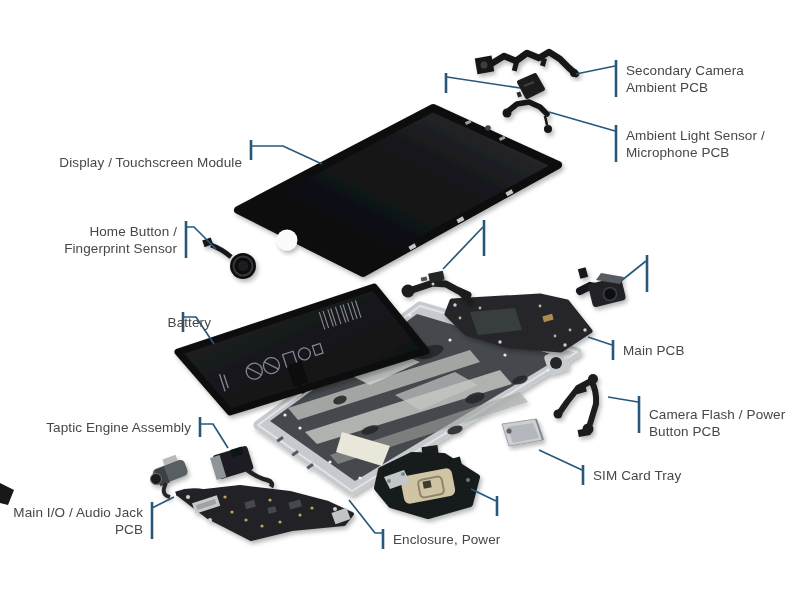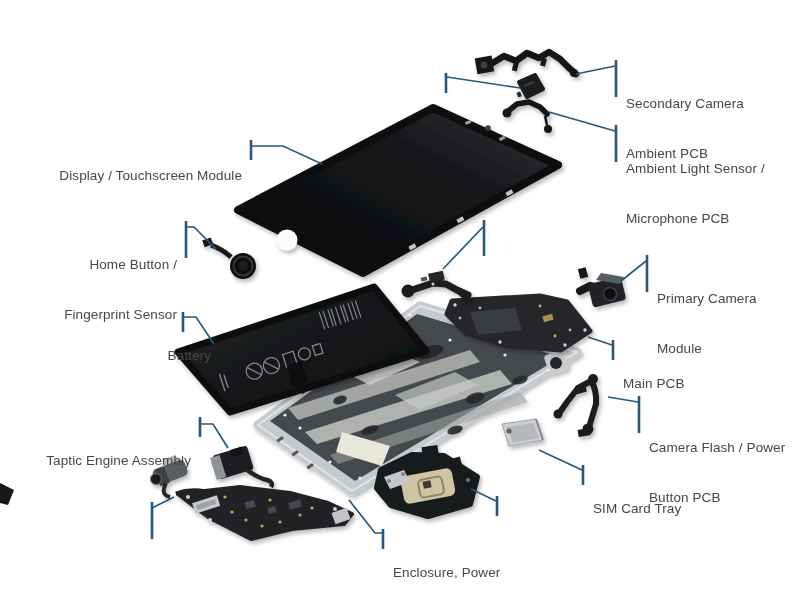--- a/index.html
+++ b/index.html
@@ -12,21 +12,21 @@
   #stage{
     position:relative;width:800px;height:600px;background:var(--bg);
     overflow:hidden;font-family:"Liberation Sans",sans-serif;
   }
   #parts-svg{position:absolute;left:0;top:0;width:800px;height:600px;}
   .label{
     position:absolute;color:var(--label-text);font-size:13.5px;line-height:17px;
     white-space:nowrap;letter-spacing:.1px;
   }
   .label.right-align{text-align:right;}
-  .label span{display:block;margin-top:33px;}
+  .label span{display:block;}
   .leader{stroke:var(--leader);stroke-width:1.7;fill:none;}
   .bar{stroke:var(--leader);stroke-width:2.6;}
 </style>
 </head>
 <body>
 
 <div id="stage">
 
   <svg id="parts-svg" viewBox="0 0 800 600">
     <defs>
@@ -318,34 +318,30 @@
   <div class="label" style="left:626px;top:62px;">
     <span>Secondary Camera</span>
     <span>Ambient PCB</span>
   </div>
 
   <div class="label" style="left:626px;top:127px;">
     <span>Ambient Light Sensor /</span>
     <span>Microphone PCB</span>
   </div>
 
-  <div class="label right-align" style="right:558px;top:134px;text-align:right;">
+  <div class="label right-align" style="right:558px;top:154px;text-align:right;">
     <span>Display / Touchscreen Module</span>
   </div>
 
   <div class="label right-align" style="right:623px;top:223px;">
     <span>Home Button /</span>
     <span>Fingerprint Sensor</span>
   </div>
 
 
-  <div class="label" style="left:657px;top:257px;">
-    <span>Primary Camera</span>
-    <span>Module</span>
-  </div>
 
   <div class="label right-align" style="right:589px;top:314px;">
     <span>Battery</span>
   </div>
 
   <div class="label" style="left:623px;top:342px;">
     <span>Main PCB</span>
   </div>
 
   <div class="label" style="left:649px;top:406px;">
@@ -354,19 +350,23 @@
   </div>
 
   <div class="label right-align" style="right:609px;top:419px;">
     <span>Taptic Engine Assembly</span>
   </div>
 
   <div class="label" style="left:593px;top:467px;">
     <span>SIM Card Tray</span>
   </div>
 
+  <div class="label right-align" style="right:657px;top:504px;">
+    <span>Main I/O / Audio Jack</span>
+    <span>PCB</span>
+  </div>
 
 
   <div class="label" style="left:393px;top:531px;">
     <span>Enclosure, Power</span>
   </div>
 
 </div>
 
 </body></html>

